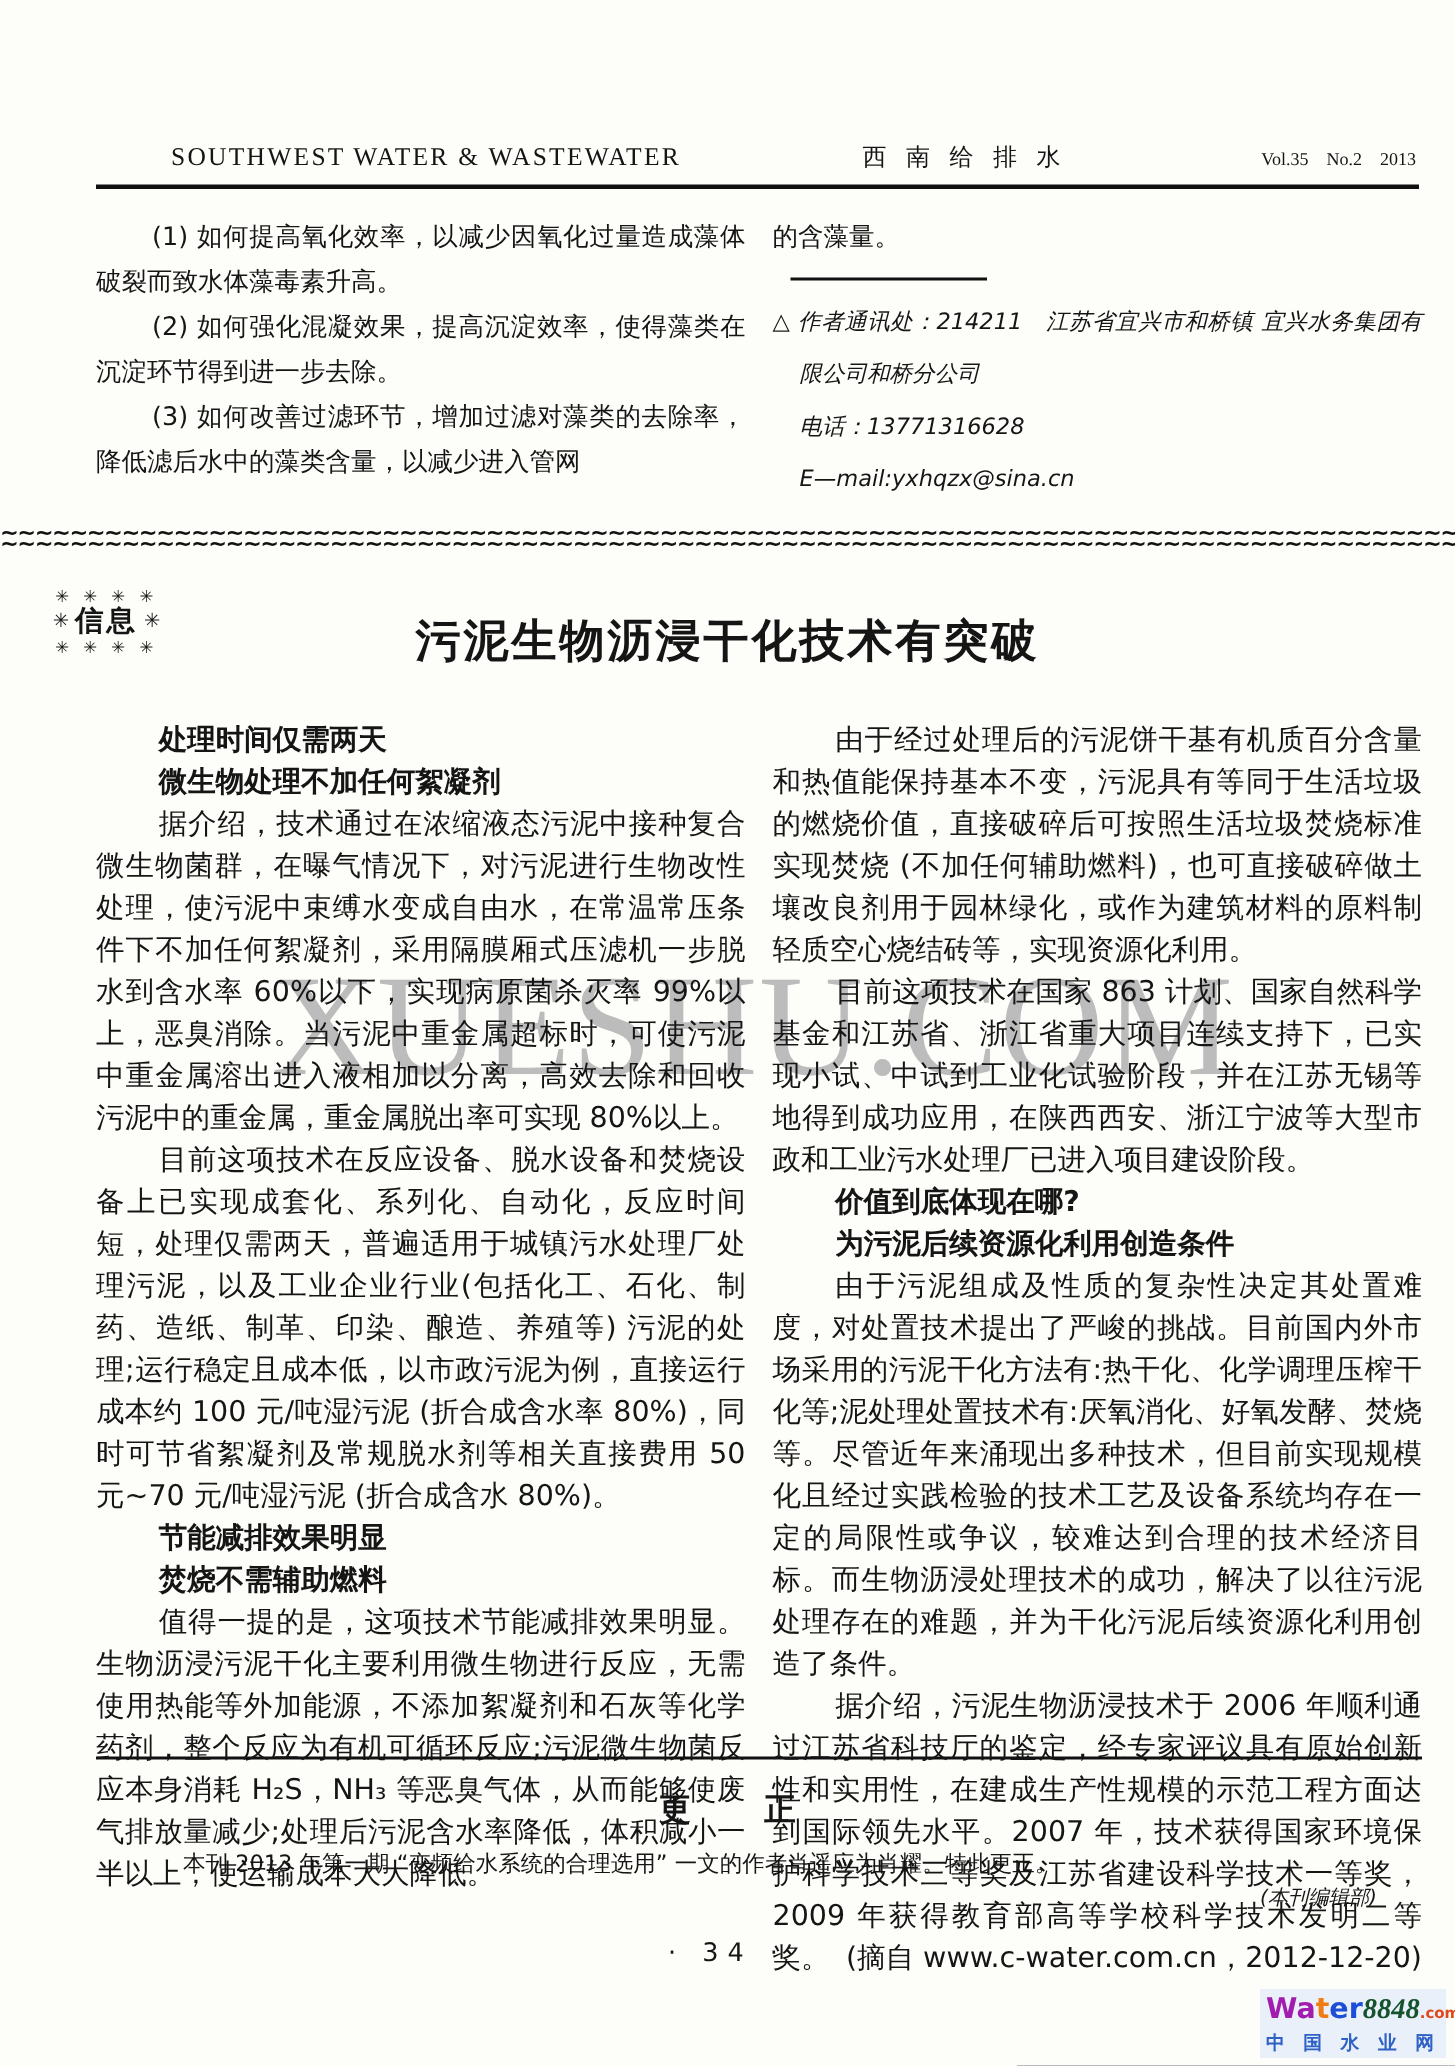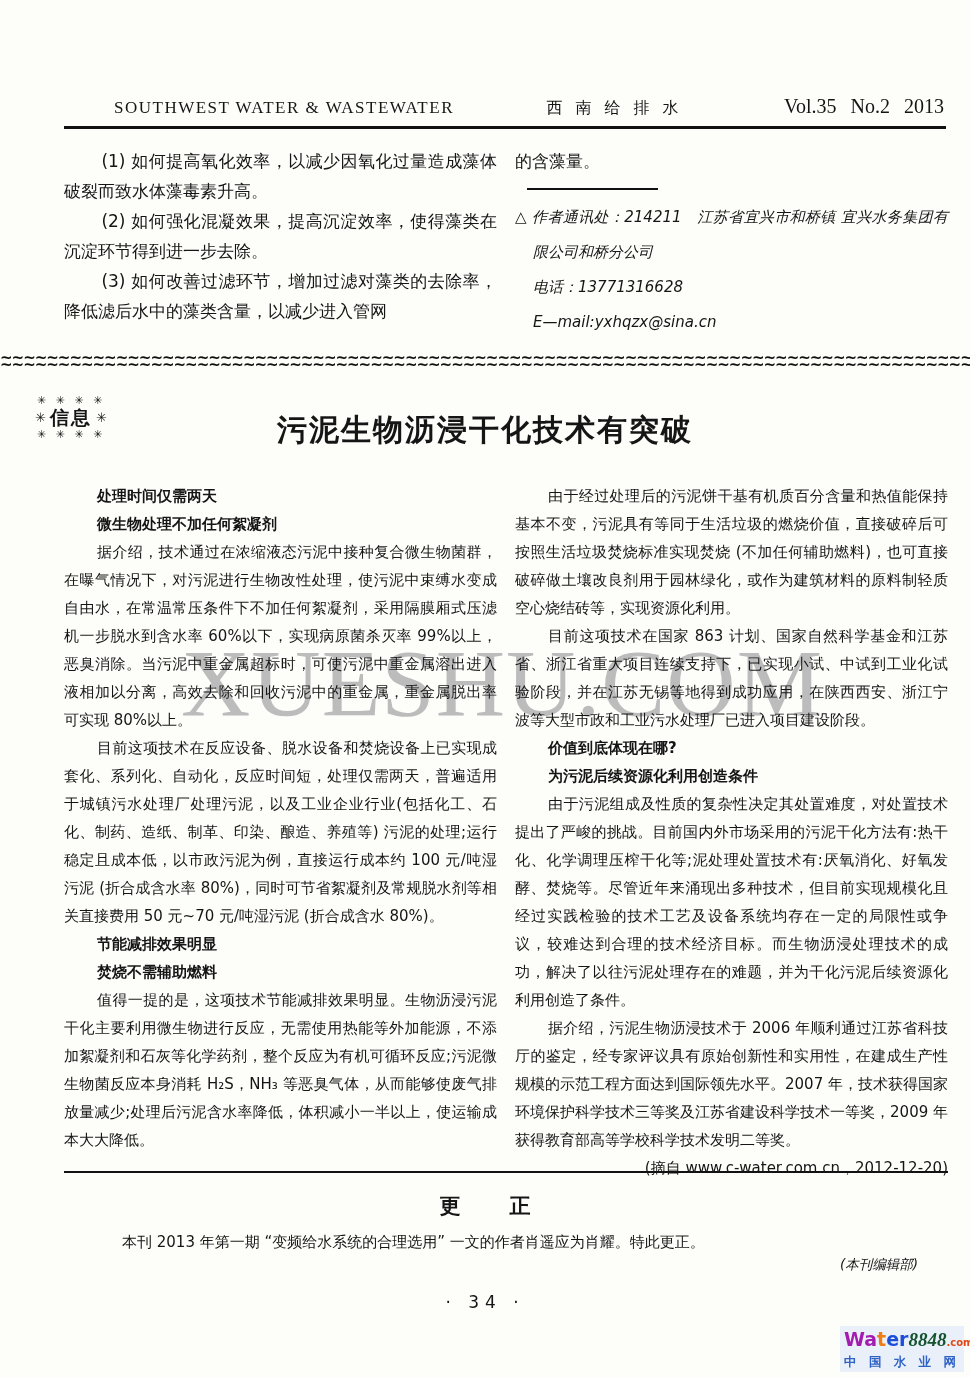--- a/index.html
+++ b/index.html
@@ -9,29 +9,29 @@
     position:relative; width:970px; height:1377px; margin:0 auto;
     background:#fdfdfa; color:#151515; overflow:hidden;
   }
   
   .hdr {
     display:flex; justify-content:space-between; align-items:baseline;
     padding:95px 26px 0 50px;
   }
   .hdr-en { font-family:"Liberation Serif", serif; font-size:17px; letter-spacing:1.5px; padding-left:64px;}
   .hdr-cn { font-size:16px; letter-spacing:13px; }
-  .hdr-issue { font-family:"Liberation Serif", serif; font-size:20px; word-spacing:9px; }
+  .hdr-issue { font-family:"Liberation Serif", serif; font-size:12px; word-spacing:9px; }
   .hdr-rule { margin:7px 24px 0 64px; height:3px; background:#111; }
 
   
   .two-col { position:relative; z-index:1; display:flex; gap:18px; padding:0 22px 0 64px; }
   .col { flex:1; text-align:justify; }
   .top-section { margin-top:17px; }
   .top-section .col { font-size:17px; line-height:30px; }
-  .body-section .col { font-size:15px; line-height:28px; }
+  .body-section .col { font-size:19px; line-height:28px; }
   .para { text-indent:2.2em; text-align:justify; }
   .subhead { text-indent:2.2em; font-weight:bold; }
   .source { float:right; text-indent:0; }
 
   
   .short-rule { margin:12px 0 10px 12px; width:131px; height:2px; background:#111; }
   .contact { font-size:15px; line-height:35px; font-style:italic; padding-left:18px; }
   .contact .first { text-indent:-18px; }
 
   

